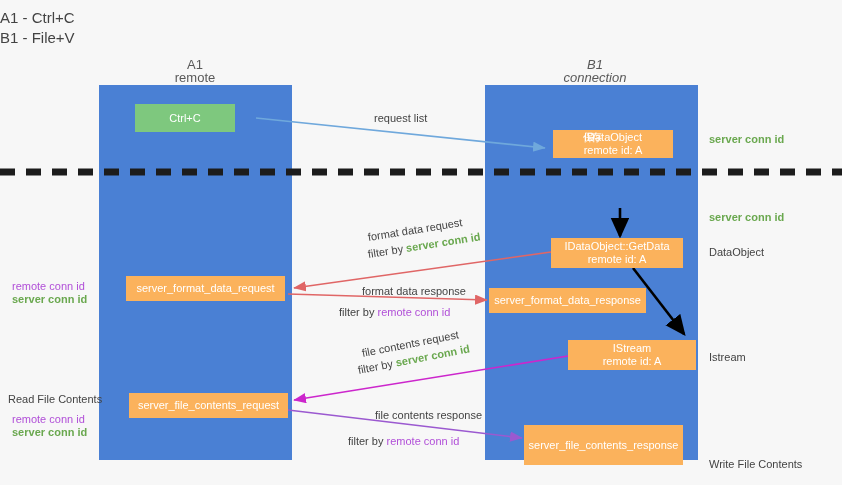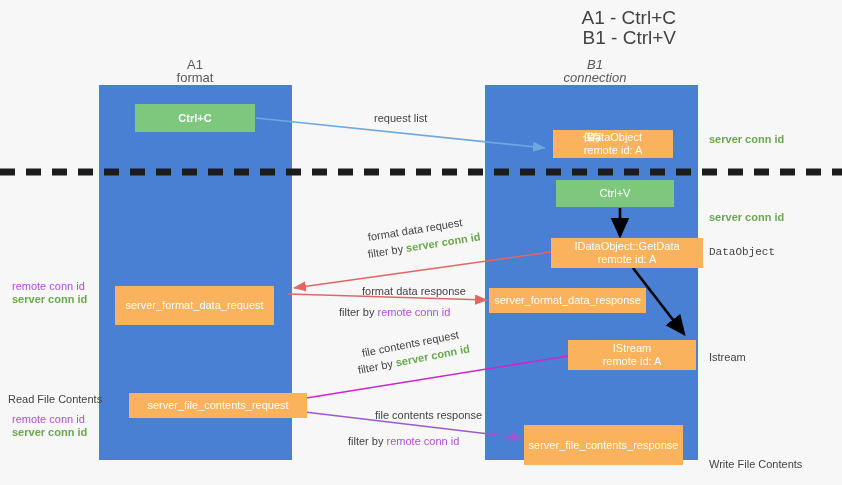--- a/index.html
+++ b/index.html
@@ -8,22 +8,22 @@
     background:#f7f7f7;
     font-family:"Liberation Sans","DejaVu Sans",sans-serif;
     position:relative;overflow:hidden;
     color:#434343;
   }
   #stage{position:absolute;inset:0;}
   svg.layer{position:absolute;left:0;top:0;width:842px;height:485px;overflow:visible;}
   #wires{z-index:2;}
 
   .title{
-    position:absolute;left:0;top:8px;width:676px;text-align:right;
-    font-size:19px;line-height:20px;color:#434343;z-index:4;
+    position:absolute;left:0;top:8px;width:676px;text-align:left;
+    font-size:15px;line-height:20px;color:#434343;z-index:4;
   }
 
   .colhead{
     position:absolute;text-align:center;font-size:13px;line-height:13px;
     color:#595959;z-index:4;
   }
 
   .lane{position:absolute;background:#4a80d4;z-index:1;}
 
   .box{
@@ -56,26 +56,26 @@
   .rot-up{transform:rotate(-9deg);transform-origin:left center;}
   .rot-up2{transform:rotate(-11deg);transform-origin:left center;}
 </style>
 </head>
 <body>
 
 <div id="stage">
 
   <div class="title">
     <div>A1 - Ctrl+C</div>
-    <div>B1 - Ctrl+V</div>
+    <div>B1 - File+V</div>
   </div>
 
   <div class="colhead" style="left:120px;top:58px;width:150px;">
     <div>A1</div>
-    <div>format</div>
+    <div>remote</div>
   </div>
   <div class="colhead" style="left:520px;top:58px;width:150px;font-style:italic;">
     <div>B1</div>
     <div>connection</div>
   </div>
 
   <div class="lane" style="left:99px;top:85px;width:193px;height:375px;"></div>
   <div class="lane" style="left:485px;top:85px;width:213px;height:375px;"></div>
 
   <svg class="layer" id="wires">
@@ -107,65 +107,62 @@
 
     <line x1="288" y1="294" x2="487" y2="300" stroke="#e06666" stroke-width="1.6" marker-end="url(#ah-red)"></line>
 
     <line x1="568" y1="356" x2="294" y2="400" stroke="#cc26cc" stroke-width="1.6" marker-end="url(#ah-magenta)"></line>
 
     <line x1="288" y1="410" x2="522" y2="438" stroke="#9b59d0" stroke-width="1.6" marker-end="url(#ah-purple)"></line>
 
     <line x1="0" y1="172" x2="842" y2="172" stroke="#1c1c1c" stroke-width="7" stroke-dasharray="15 11"></line>
   </svg>
 
-  <div class="box green" style="left:135px;top:104px;width:120px;height:28px;font-weight:bold;">
+  <div class="box green" style="left:135px;top:104px;width:100px;height:28px;">
     <span>Ctrl+C</span>
   </div>
 
   <div class="box orange" style="left:553px;top:130px;width:120px;height:28px;">
     <span class="ovl">
       <span class="cjk">保存</span>
       <span>IDataObject</span>
     </span>
     <span>remote id: A</span>
   </div>
 
-  <div class="box green" style="left:556px;top:180px;width:118px;height:27px;">
-    <span>Ctrl+V</span>
-  </div>
 
-  <div class="box orange" style="left:551px;top:238px;width:152px;height:30px;">
+  <div class="box orange" style="left:551px;top:238px;width:132px;height:30px;">
     <span>IDataObject::GetData</span>
     <span>remote id: A</span>
   </div>
 
   <div class="box orange" style="left:568px;top:340px;width:128px;height:30px;">
     <span>IStream</span>
     <span>remote id: A</span>
   </div>
 
-  <div class="box orange" style="left:115px;top:276px;width:159px;height:39px;margin-top:10px;">
+  <div class="box orange" style="left:126px;top:276px;width:159px;height:25px;">
     <span>server_format_data_request</span>
   </div>
 
   <div class="box orange" style="left:489px;top:288px;width:157px;height:25px;">
     <span>server_format_data_response</span>
   </div>
 
-  <div class="box orange" style="left:129px;top:393px;width:178px;height:25px;">
+  <div class="box orange" style="left:129px;top:393px;width:159px;height:25px;">
     <span>server_file_contents_request</span>
   </div>
 
   <div class="box orange" style="left:524px;top:425px;width:159px;height:40px;">
     <span>server_file_contents_response</span>
   </div>
 
   <div class="sidelabel green-t" style="left:709px;top:132px;">server conn id</div>
   <div class="sidelabel green-t" style="left:709px;top:210px;">server conn id</div>
-  <div class="sidelabel plain-t" style="left:709px;top:245px;font-family:Liberation Mono, monospace;">DataObject</div>
+  <div class="sidelabel plain-t" style="left:709px;top:245px;">DataObject</div>
   <div class="sidelabel plain-t" style="left:709px;top:350px;">Istream</div>
   <div class="sidelabel plain-t" style="left:709px;top:457px;">Write File Contents</div>
 
   <div class="sidelabel purple-t" style="left:12px;top:279px;">remote conn id</div>
   <div class="sidelabel green-t" style="left:12px;top:292px;">server conn id</div>
 
   <div class="sidelabel plain-t" style="left:8px;top:392px;">Read File Contents</div>
   <div class="sidelabel purple-t" style="left:12px;top:412px;">remote conn id</div>
   <div class="sidelabel green-t" style="left:12px;top:425px;">server conn id</div>
 

